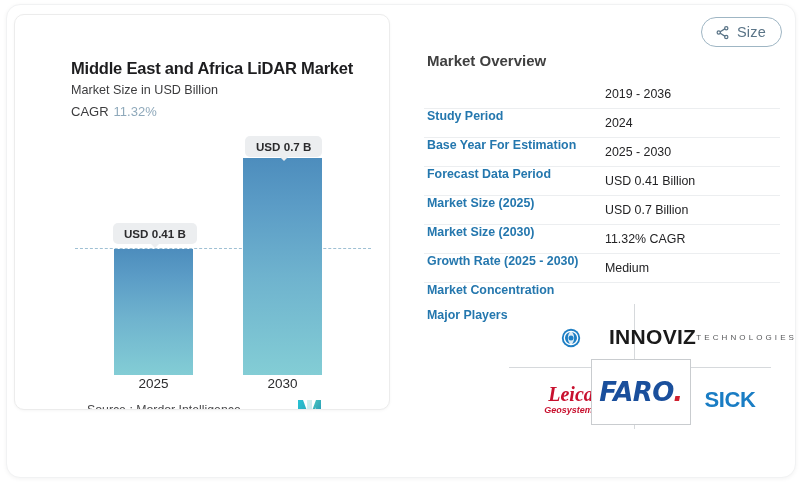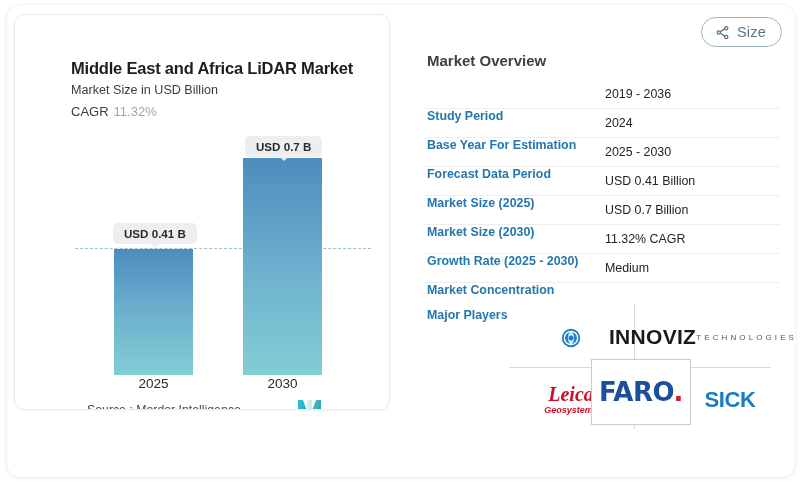--- a/index.html
+++ b/index.html
@@ -195,20 +195,21 @@
 
   
   .faro-box {
     position: absolute;
     left: 82px; top: 55px;
     width: 100px; height: 66px;
     background: #ffffff;
     border: 1px solid #c9cccf;
     display: flex; align-items: center; justify-content: center;
     z-index: 4;
+    font-style: italic;
   }
   .faro-txt {
     font-size: 26px; font-weight: bold; color: #1a4f9c;
     letter-spacing: -0.5px; font-family: "DejaVu Sans", sans-serif;
   }
   .faro-txt .dot { color: #cf202f; }
 
   
   .sick-txt {
     font-size: 22px; font-weight: bold; color: #1a7dc4;

